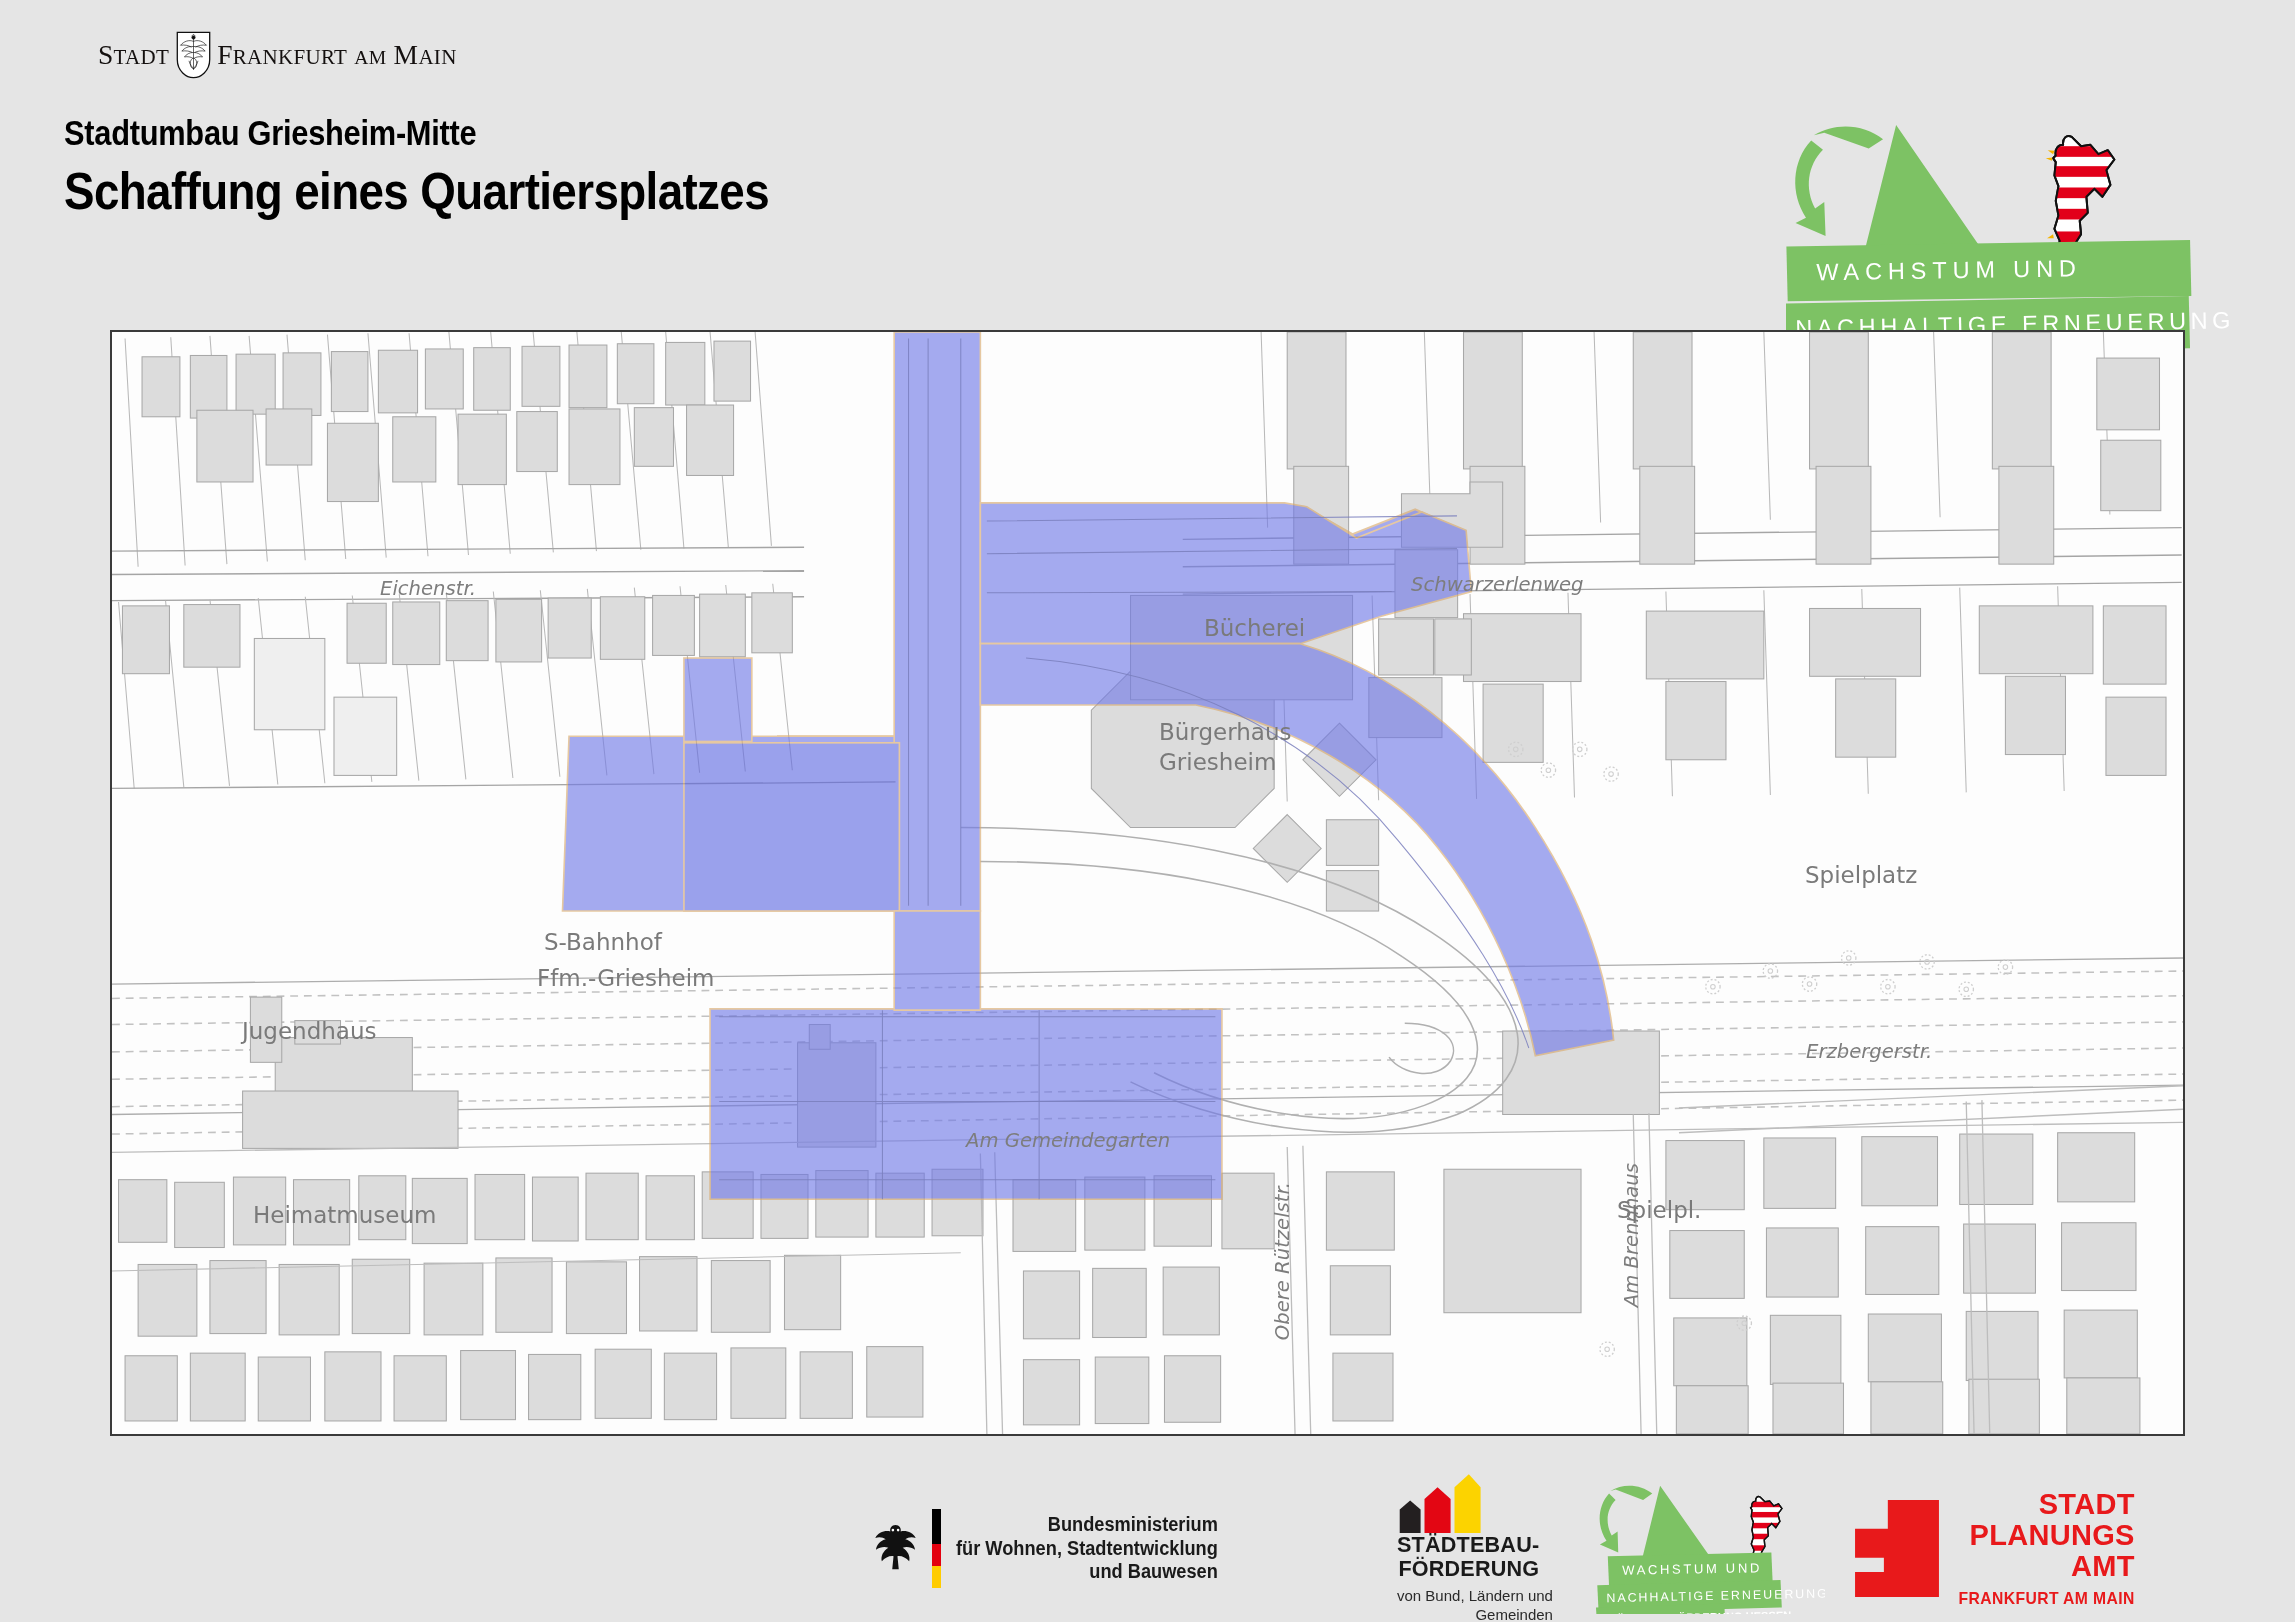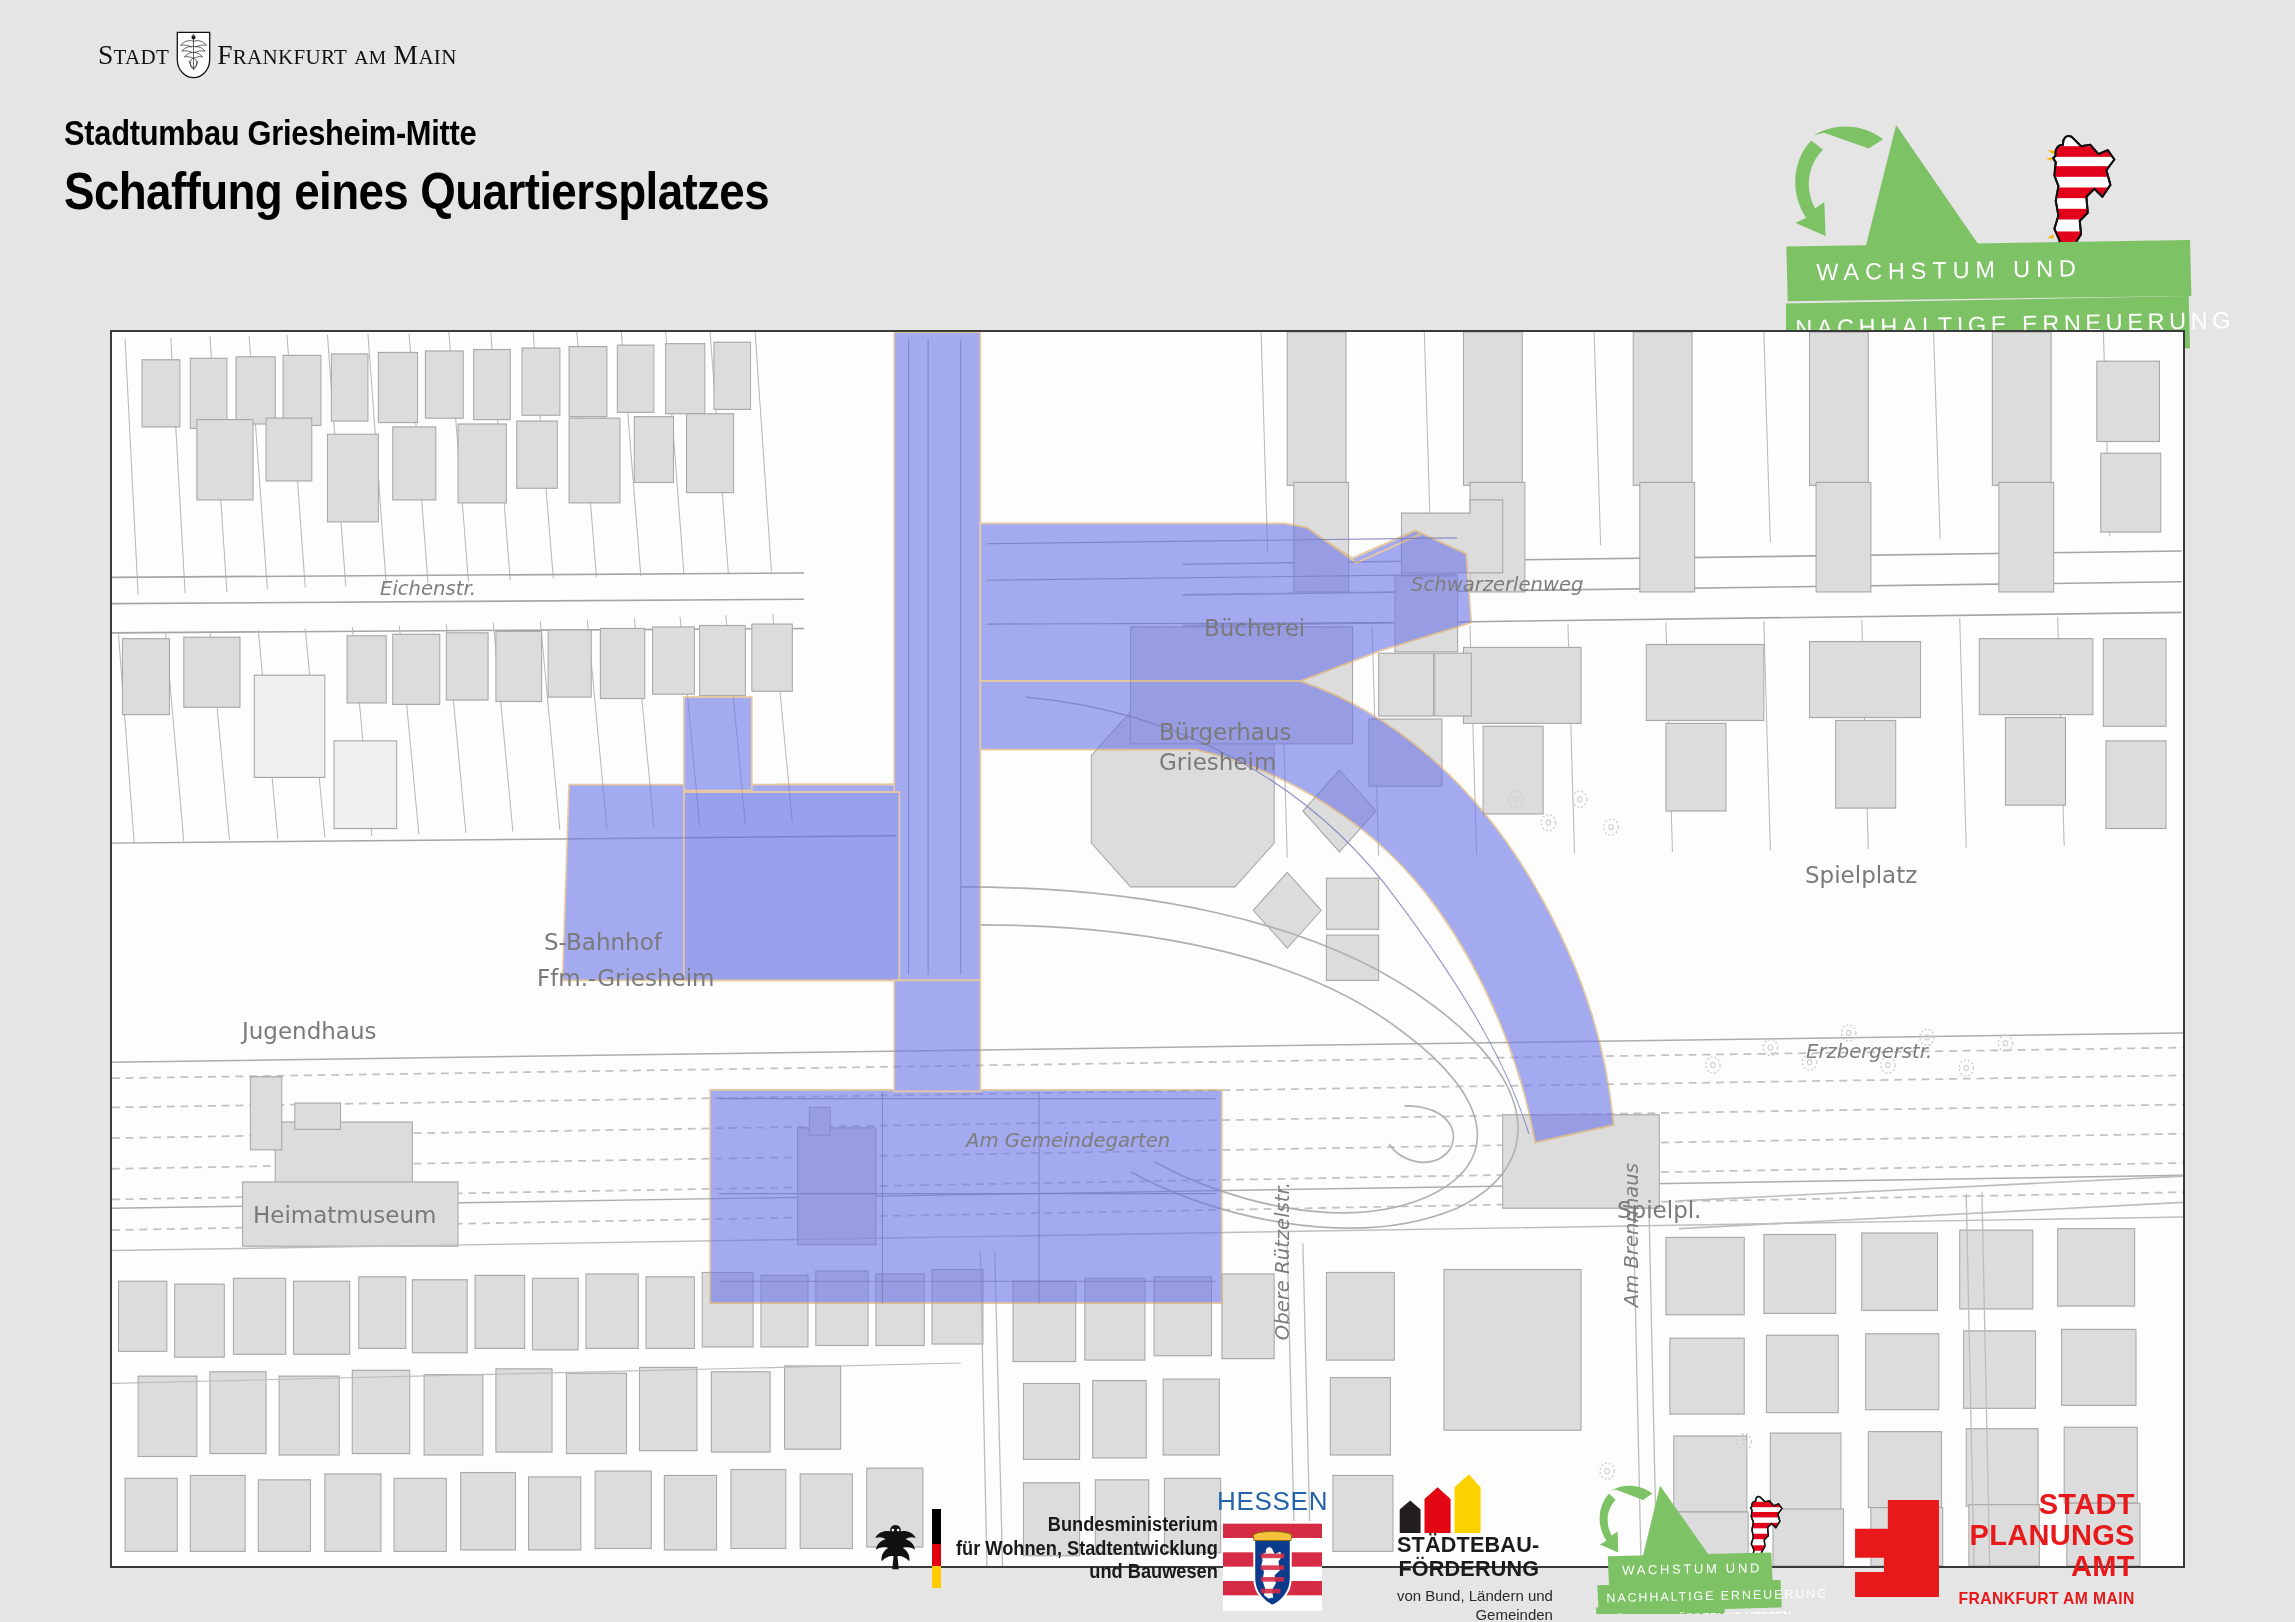--- a/index.html
+++ b/index.html
@@ -30,21 +30,21 @@
     font-weight: 700; font-size: 52px; color: #000; letter-spacing: -0.7px;
     margin-top: 7.9px; transform: scaleX(0.88); transform-origin: left center; white-space: nowrap;
   }
 
   
   .hessen-logo { position: absolute; right: 51px; top: 121px; width: 458px; height: 258px; }
   .hessen-logo svg { display: block; }
 
   
   .map-frame {
-    position: absolute; left: 110px; top: 330px; width: 2075px; height: 1238px;
+    position: absolute; left: 110px; top: 330px; width: 2075px; height: 1106px;
     border: 2px solid #3a3a3a; background: #fdfdfd; overflow: hidden;
   }
   .map-svg { position: absolute; left: 0; top: 0; width: 100%; height: 100%; }
   .map-label {
     position: absolute; color: #8e8e8e; white-space: nowrap;
     font-family: "DejaVu Sans", sans-serif; pointer-events: none;
   }
   .map-label.street { font-style: italic; font-size: 19.6px; color: #7d7d7d; }
   .map-label.poi { font-size: 23px; color: #7a7a7a; }
   .map-label.vert { transform-origin: left top; }
@@ -468,44 +468,20 @@
         </svg>
       </span>
       <span class="flagbar"></span>
       <span class="txt">
         <span>Bundesministerium</span><br>
         <span>für Wohnen, Stadtentwicklung</span><br>
         <span>und Bauwesen</span>
       </span>
     </div>
 
-    <div class="f-logo hessen-f">
-      <span class="h-word">HESSEN</span>
-      <span class="h-flag">
-        <svg viewBox="0 0 152 138" width="99" height="90">
-          <rect x="0" y="0" width="152" height="138" fill="#fff"></rect>
-          <g fill="#D52B45">
-            <rect x="0" y="4" width="152" height="22"></rect>
-            <rect x="0" y="48" width="152" height="22"></rect>
-            <rect x="0" y="92" width="152" height="22"></rect>
-          </g>
-          <path d="M48 28 L104 28 L104 88 C104 112 86 126 76 130 C66 126 48 112 48 88 Z" fill="#0B3B8C" stroke="#fff" stroke-width="3"></path>
-          <path d="M46 22 C52 14 100 14 106 22 L104 30 L48 30 Z" fill="#F5C33B" stroke="#8a6a10" stroke-width="1.6"></path>
-          <g fill="#fff" stroke="#0B3B8C" stroke-width="1.6">
-            <path d="M74 40 C68 38 64 42 65 48 C60 49 58 54 60 60 L58 68 L62 78 L60 92 L64 104 L62 114 L70 120 L78 118 L76 106 L82 96 L80 84 L88 76 L86 62 L92 54 L88 46 L80 50 L76 42 Z"></path>
-          </g>
-          <g fill="#D52B45" opacity="0.9">
-            <rect x="58" y="50" width="36" height="7"></rect>
-              <rect x="58" y="68" width="36" height="7"></rect>
-            <rect x="58" y="86" width="36" height="7"></rect>
-              <rect x="58" y="104" width="30" height="7"></rect>
-          </g>
-        </svg>
-      </span>
-    </div>
 
     <div class="f-logo stfoe">
       <div style="display:flex; flex-direction:column; align-items:flex-start;">
         <span class="houses">
           <svg viewBox="0 0 130 92" width="85" height="60">
             <path d="M4 92 L4 56 L20 42 L36 56 L36 92 Z" fill="#231f20"></path>
             <path d="M42 92 L42 40 L62 22 L82 40 L82 92 Z" fill="#E30613"></path>
             <path d="M88 92 L88 22 L110 2 L128 22 L128 92 Z" fill="#FCD300"></path>
           </svg>
         </span>

